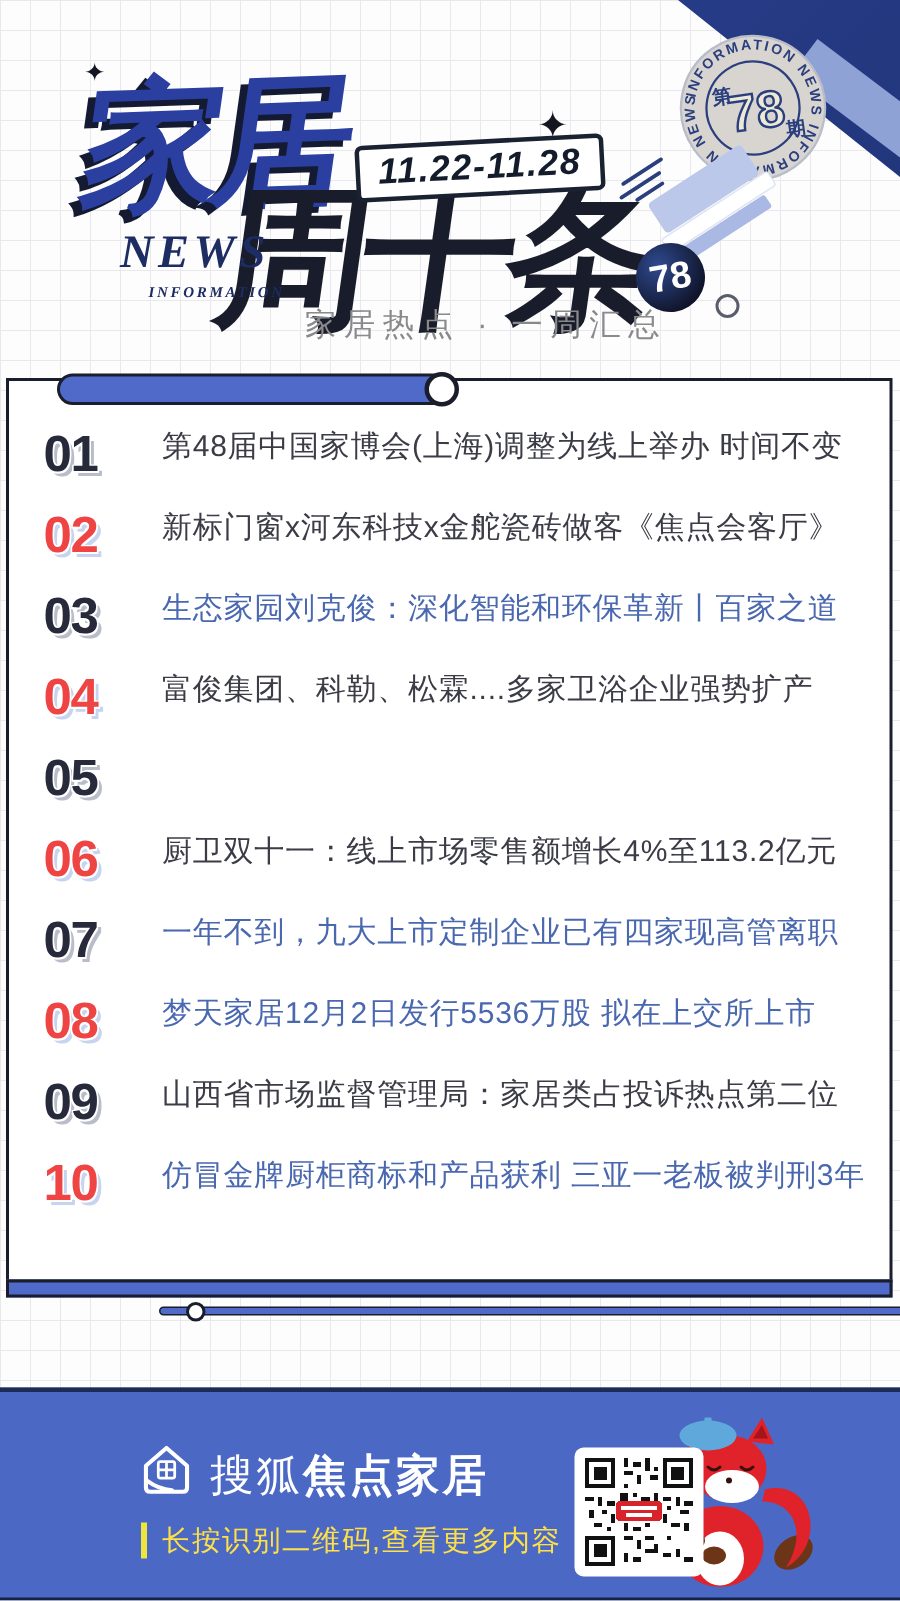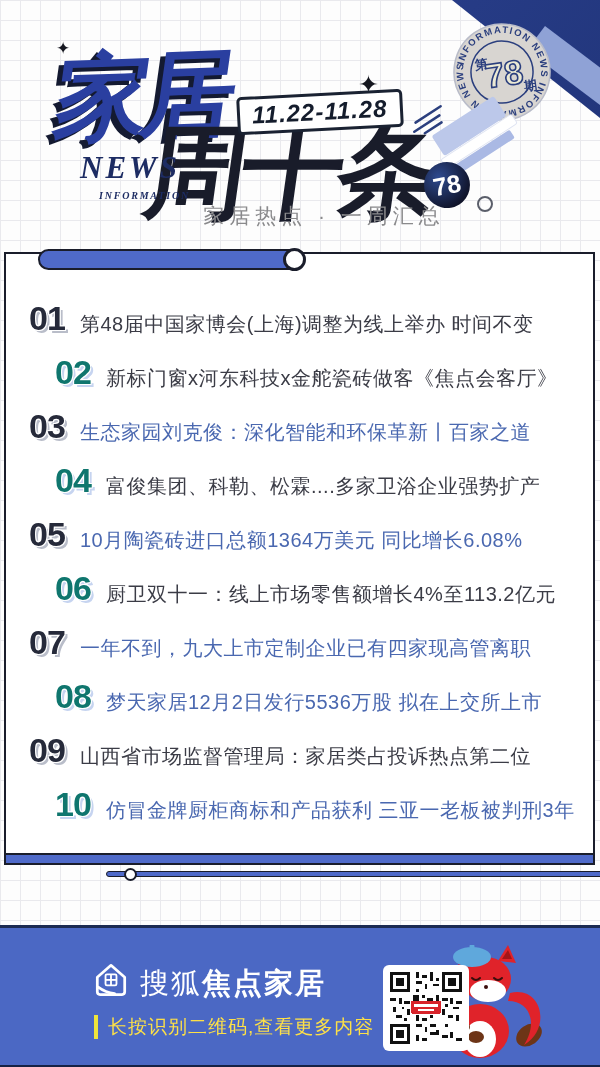--- a/index.html
+++ b/index.html
@@ -41,24 +41,24 @@
   
   .card{position:absolute;left:4px;top:252px;width:587px;height:599px;background:#fff;
     border:2px solid #1a1d2b;z-index:2;}
   .card-shadow{position:absolute;left:4px;top:853px;width:587px;height:8px;background:#4f6ac9;
     border:2px solid #1a1d2b;z-index:2;}
   .pill{position:absolute;left:38px;top:249px;width:262px;height:17px;background:#4f6ac9;
     border:2px solid #1a1d2b;border-radius:11px;z-index:3;}
   .knob{position:absolute;left:283px;top:248px;width:17px;height:17px;background:#fff;
     border:3px solid #1a1d2b;border-radius:50%;z-index:4;}
   .news-ul{list-style:none;margin:0;padding:30px 0 0 0;}
-  .news-row{display:flex;align-items:flex-end;height:54px;padding-left:16px;white-space:nowrap;}
+  .news-row{display:flex;align-items:flex-start;height:54px;padding-left:16px;white-space:nowrap;gap:28px;}
   .rank{width:50px;flex:0 0 50px;text-align:center;font-size:34px;font-weight:900;letter-spacing:-1px;}
   .n-dark{color:#262a3a;text-shadow:-1px -1px 0 #fff,1px -1px 0 #fff,-1px 1px 0 #fff,1px 1px 0 #fff,3px 3px 0 #b9bdc9;}
-  .n-blue{color:#0f766e;text-shadow:-1px -1px 0 #fff,1px -1px 0 #fff,-1px 1px 0 #fff,1px 1px 0 #fff,3px 3px 0 #c6d4f0;margin-left:26px;}
+  .n-blue{color:#ef4444;text-shadow:-1px -1px 0 #fff,1px -1px 0 #fff,-1px 1px 0 #fff,1px 1px 0 #fff,3px 3px 0 #c6d4f0;}
   .headline{font-size:20px;margin-left:8px;letter-spacing:0.5px;}
   .c-dark{color:#3b3c46;}
   .c-blue{color:#4a68b0;}
   
   .thin-line{position:absolute;left:106px;top:871px;width:494px;height:4px;background:#4f6ac9;
     border:1.5px solid #1a1d2b;border-radius:4px 0 0 4px;z-index:2;}
   .thin-knob{position:absolute;left:124px;top:868px;width:9px;height:9px;background:#fff;
     border:2px solid #1a1d2b;border-radius:50%;z-index:3;}
   
   .footer{position:absolute;left:0;top:925px;width:600px;height:142px;background:#4b68c4;
@@ -139,21 +139,20 @@
       <li class="news-row">
         <span class="rank n-dark">03</span>
         <span class="headline c-blue">生态家园刘克俊：深化智能和环保革新丨百家之道</span>
       </li>
       <li class="news-row">
         <span class="rank n-blue">04</span>
         <span class="headline c-dark">富俊集团、科勒、松霖....多家卫浴企业强势扩产</span>
       </li>
       <li class="news-row">
         <span class="rank n-dark">05</span>
-        <span class="headline c-blue">10月陶瓷砖进口总额1364万美元 同比增长6.08%</span>
       </li>
       <li class="news-row">
         <span class="rank n-blue">06</span>
         <span class="headline c-dark">厨卫双十一：线上市场零售额增长4%至113.2亿元</span>
       </li>
       <li class="news-row">
         <span class="rank n-dark">07</span>
         <span class="headline c-blue">一年不到，九大上市定制企业已有四家现高管离职</span>
       </li>
       <li class="news-row">

